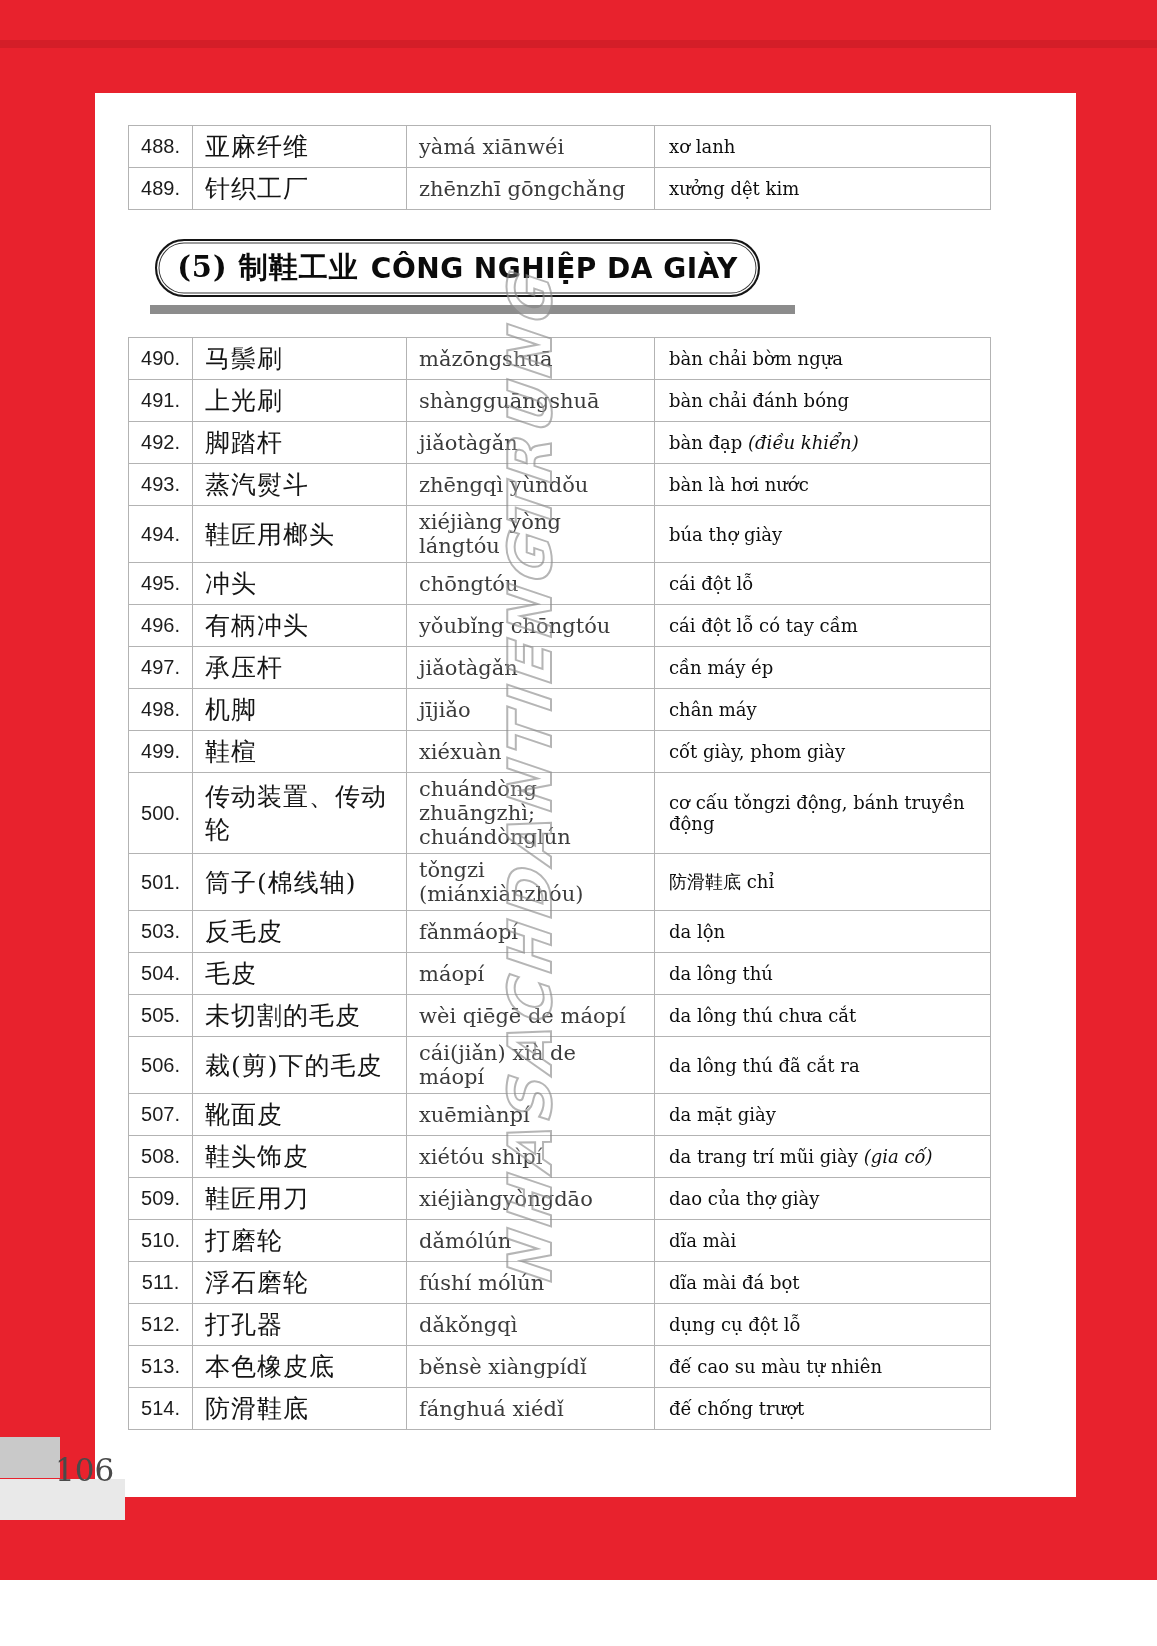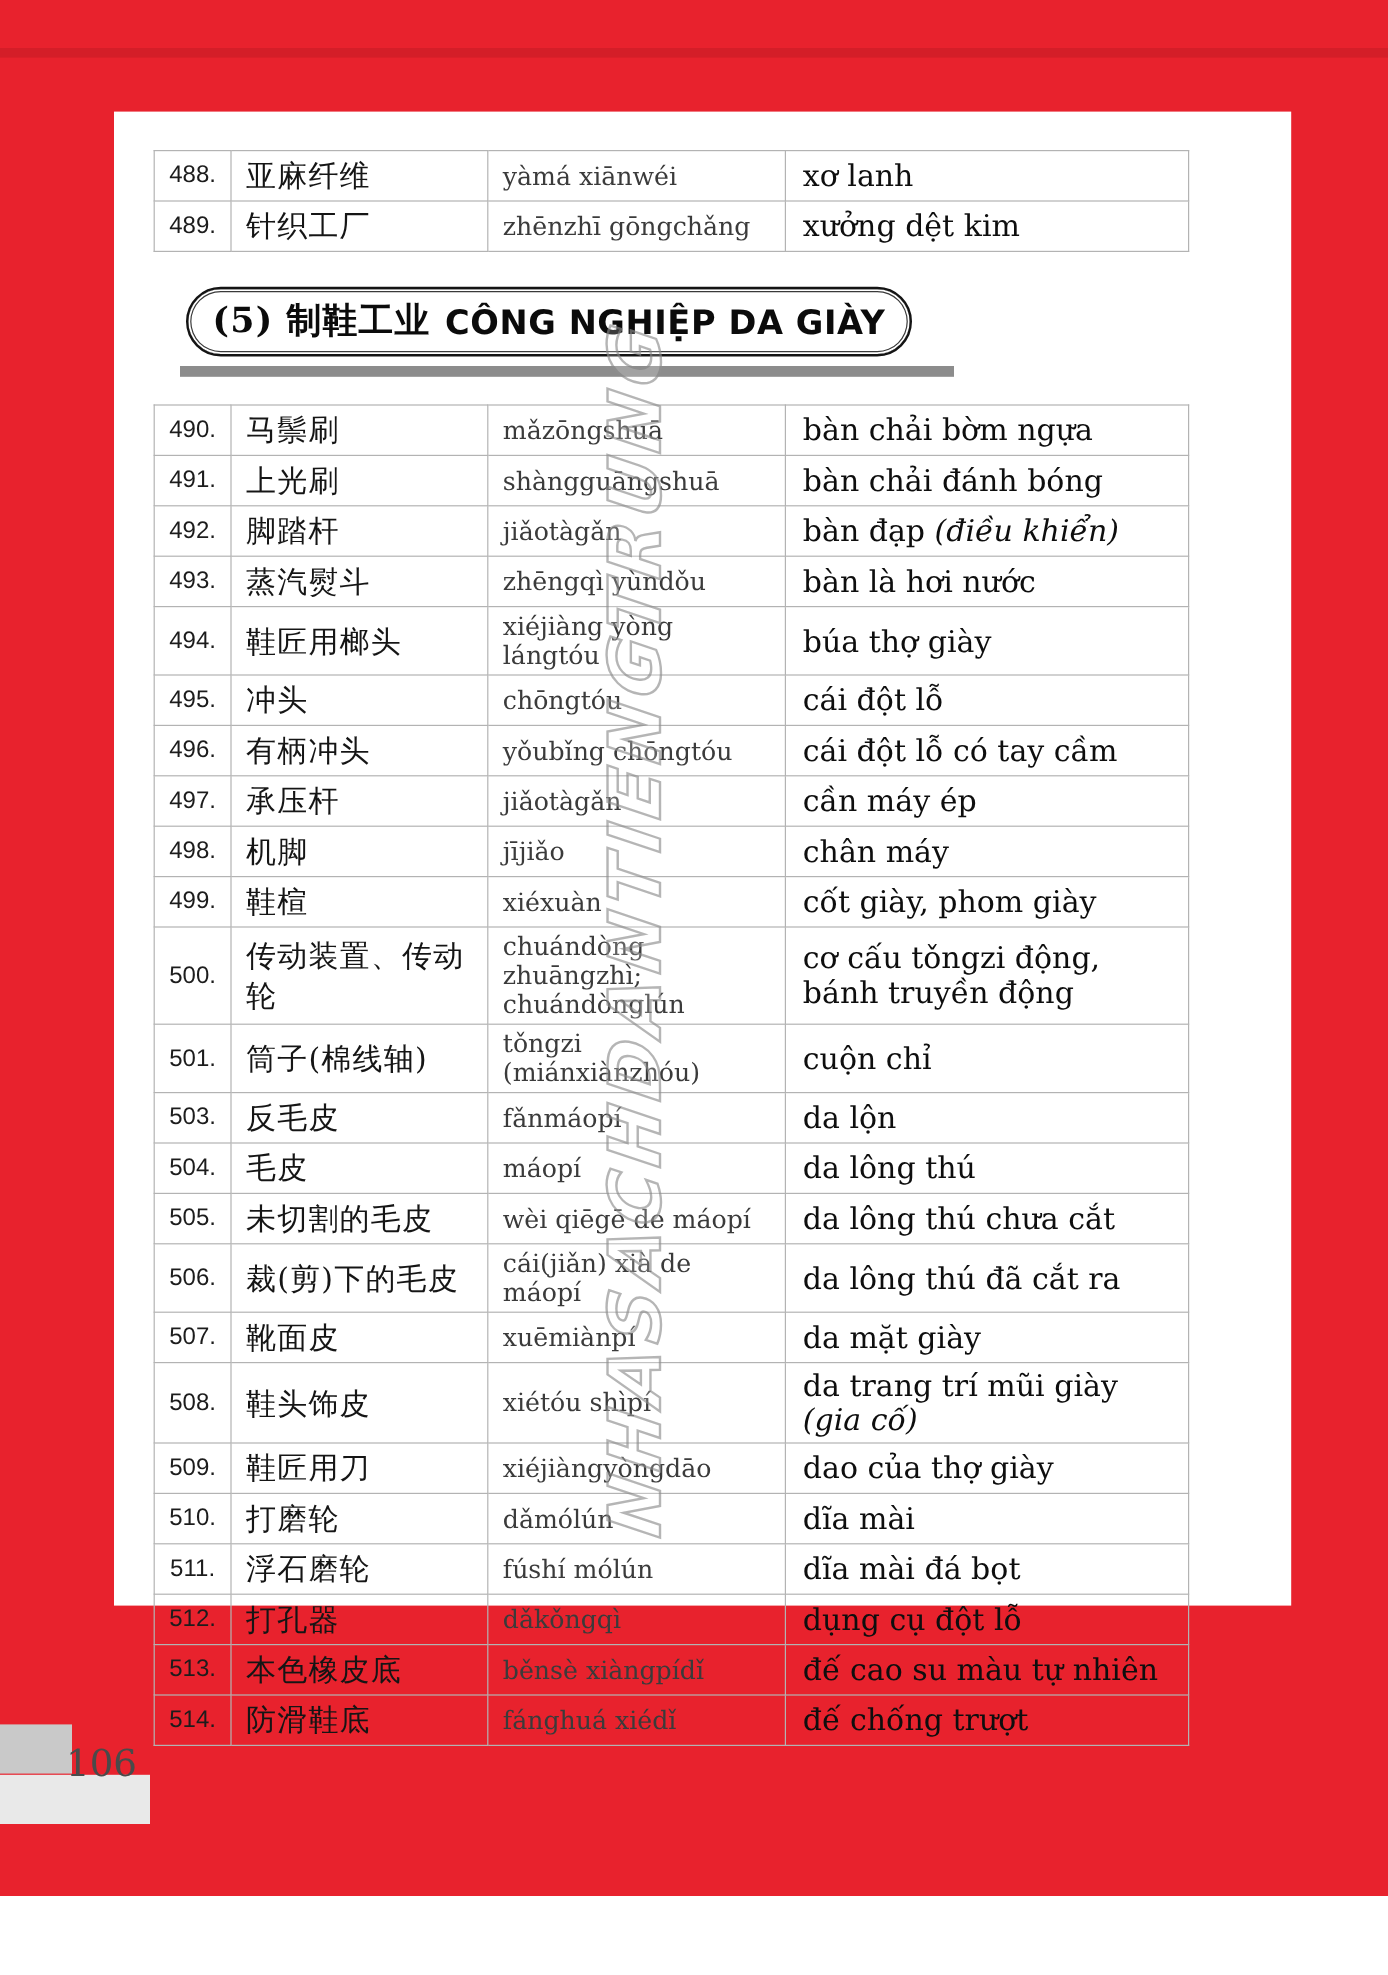--- a/index.html
+++ b/index.html
@@ -18,21 +18,21 @@
   }
   .red-frame-inner-shade {
     position: absolute;
     left: 0; top: 40px;
     width: 1157px; height: 8px;
     background: #d41e28;
   }
   .page {
     position: absolute;
     left: 95px; top: 93px;
-    width: 981px; height: 1245px;
+    width: 981px; height: 1404px;
     background: #ffffff;
   }
   
   .vocab-table {
     position: absolute;
     border-collapse: collapse;
     table-layout: fixed;
     width: 862px;
     left: 33px;
   }
@@ -60,21 +60,21 @@
   }
   td.py-cell {
     font-family: "DejaVu Serif", serif;
     font-size: 21px;
     color: #3b3b3b;
     padding-left: 12px;
     margin-left: 39px;
   }
   td.vi-cell {
     font-family: "DejaVu Serif", serif;
-    font-size: 25px;
+    font-size: 18px;
     color: #0e0e0e;
     padding-left: 14px;
   }
   td.vi-cell em { font-style: italic; }
   
   .section-title-box {
     position: absolute;
     left: 60px; top: 146px;
     width: 605px; height: 58px;
     border: 2.5px solid #141414;
@@ -270,21 +270,21 @@
         <tr>
           <td class="num-cell">500.</td>
           <td class="zh-cell">传动装置、传动轮</td>
           <td class="py-cell">chuándòng zhuāngzhì; chuándònglún</td>
           <td class="vi-cell"><span>cơ cấu tǒngzi động, bánh truyền động</span></td>
         </tr>
         <tr>
           <td class="num-cell">501.</td>
           <td class="zh-cell">筒子(棉线轴)</td>
           <td class="py-cell">tǒngzi (miánxiànzhóu)</td>
-          <td class="vi-cell"><span>cuộn chỉ</span></td>
+          <td class="vi-cell"><span>防滑鞋底 chỉ</span></td>
         </tr>
         <tr>
           <td class="num-cell">503.</td>
           <td class="zh-cell">反毛皮</td>
           <td class="py-cell">fǎnmáopí</td>
           <td class="vi-cell"><span>da lộn</span></td>
         </tr>
         <tr>
           <td class="num-cell">504.</td>
           <td class="zh-cell">毛皮</td>

